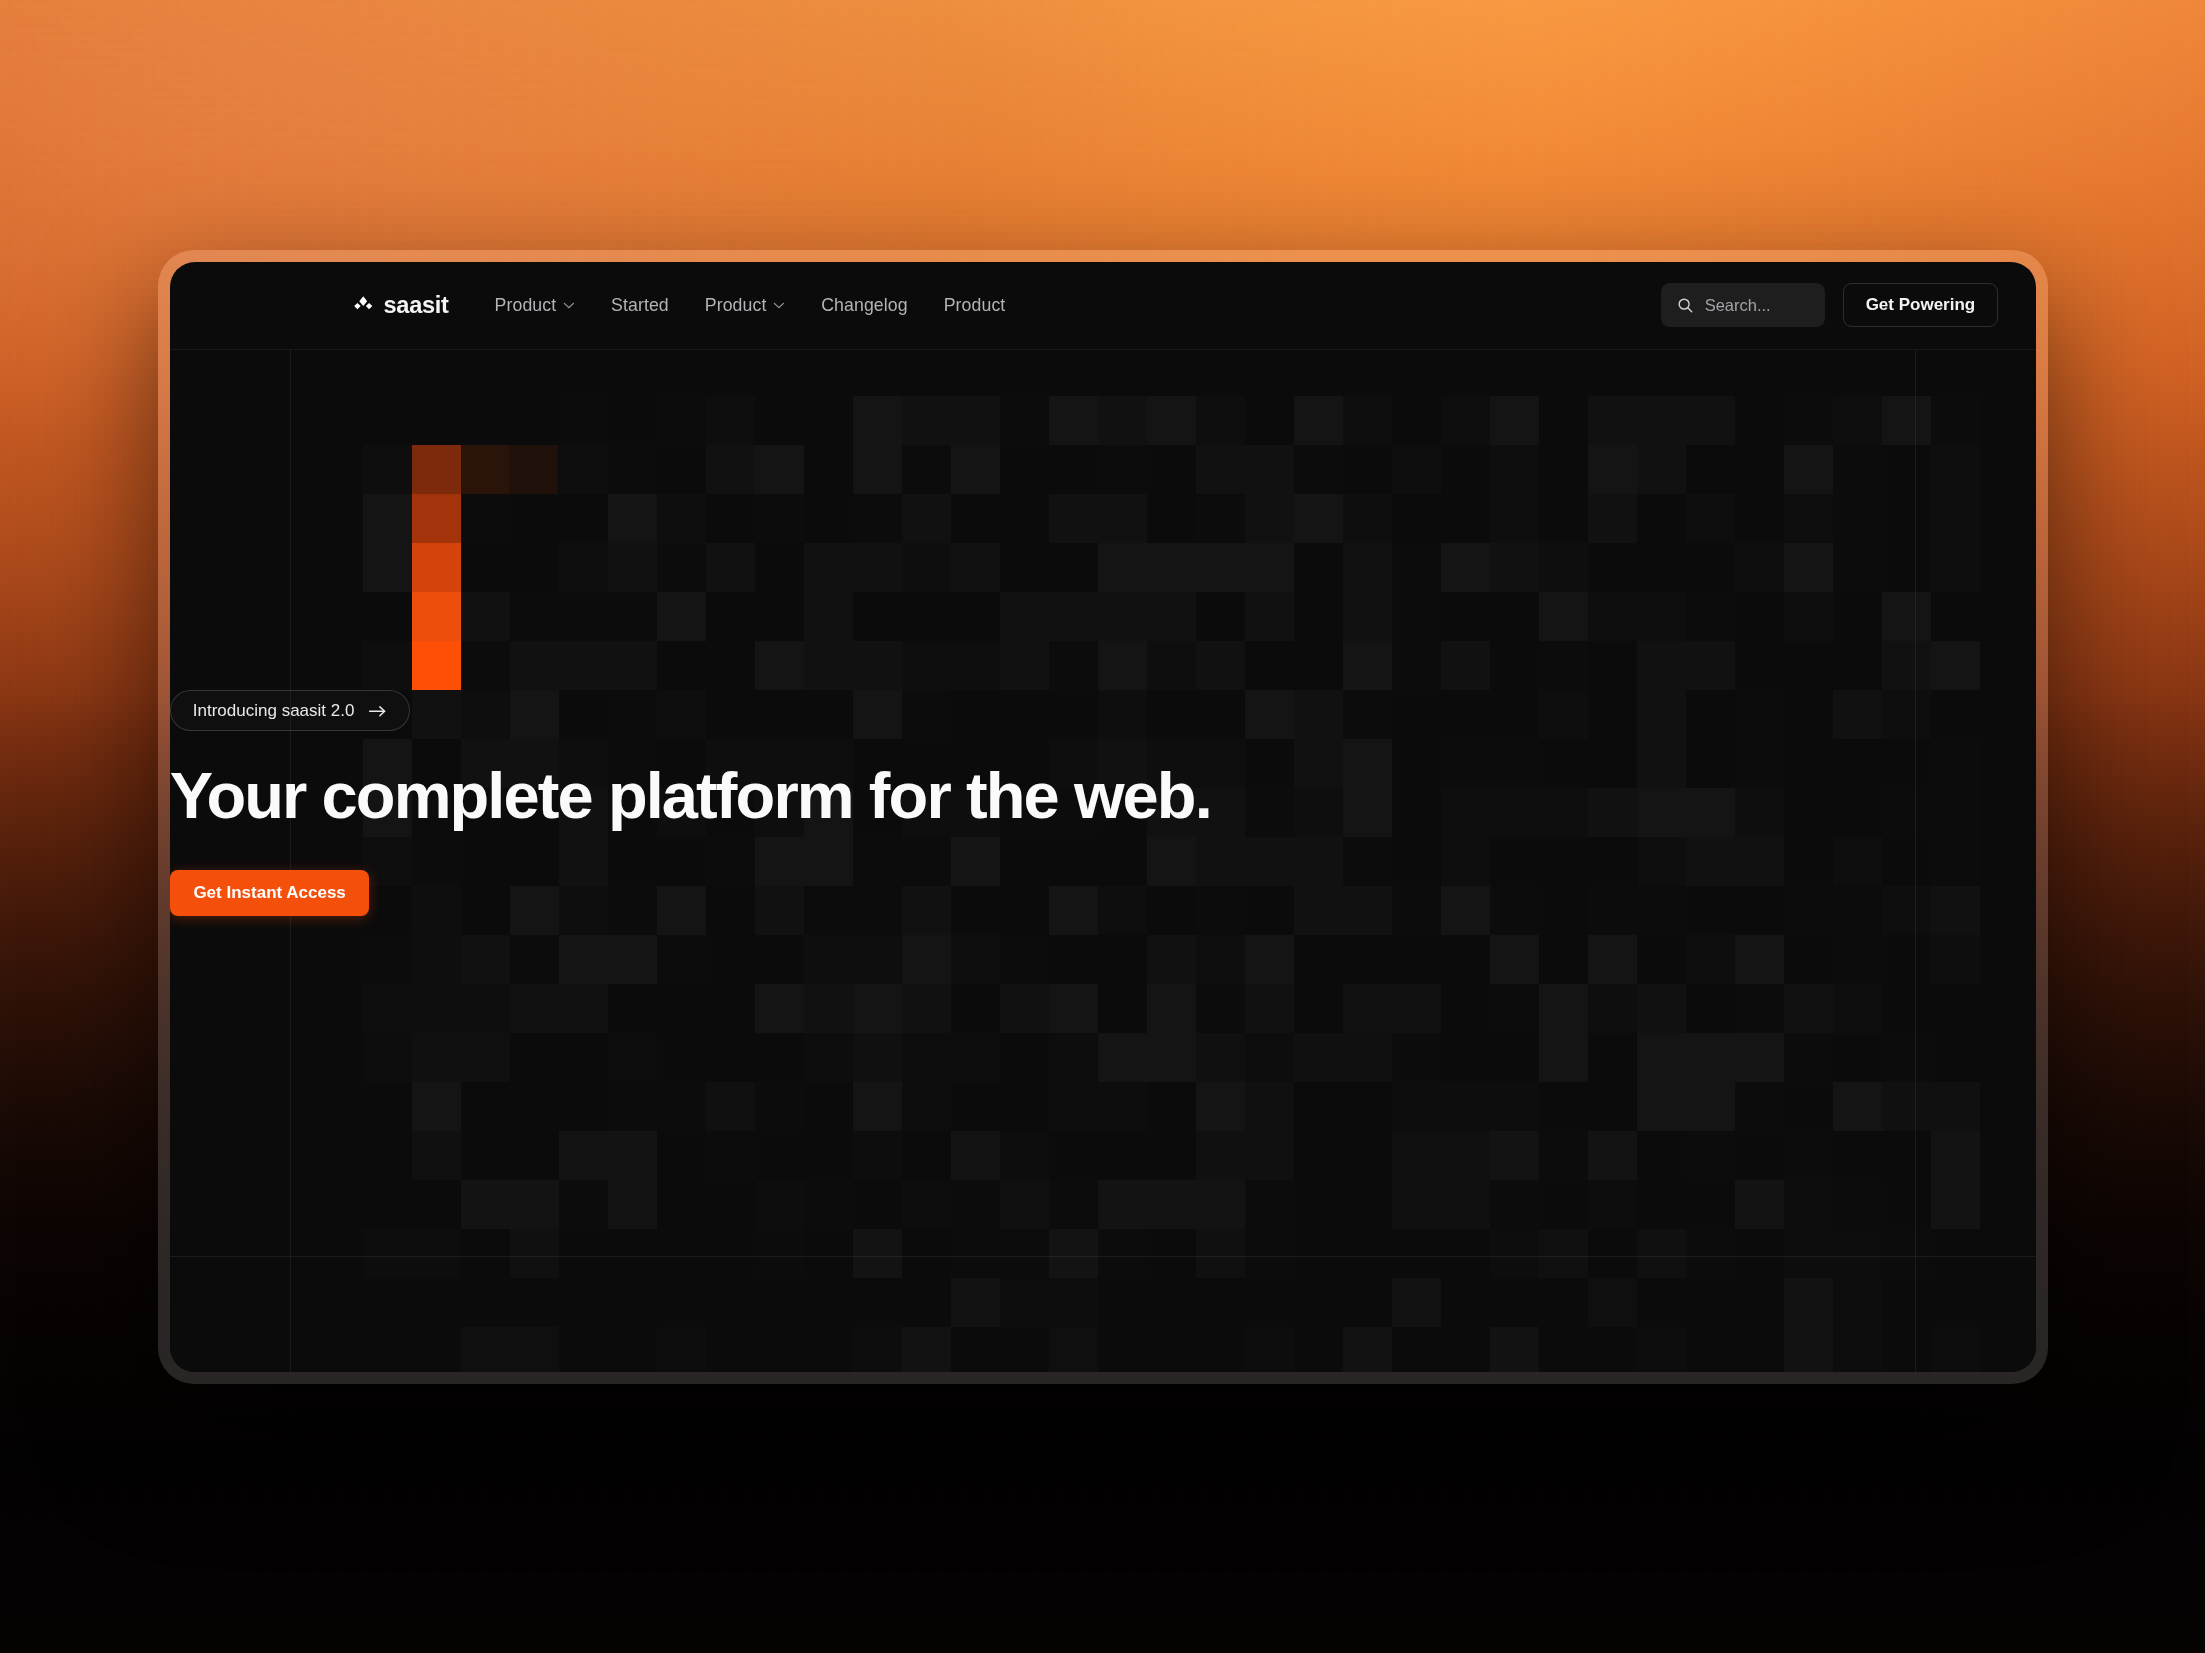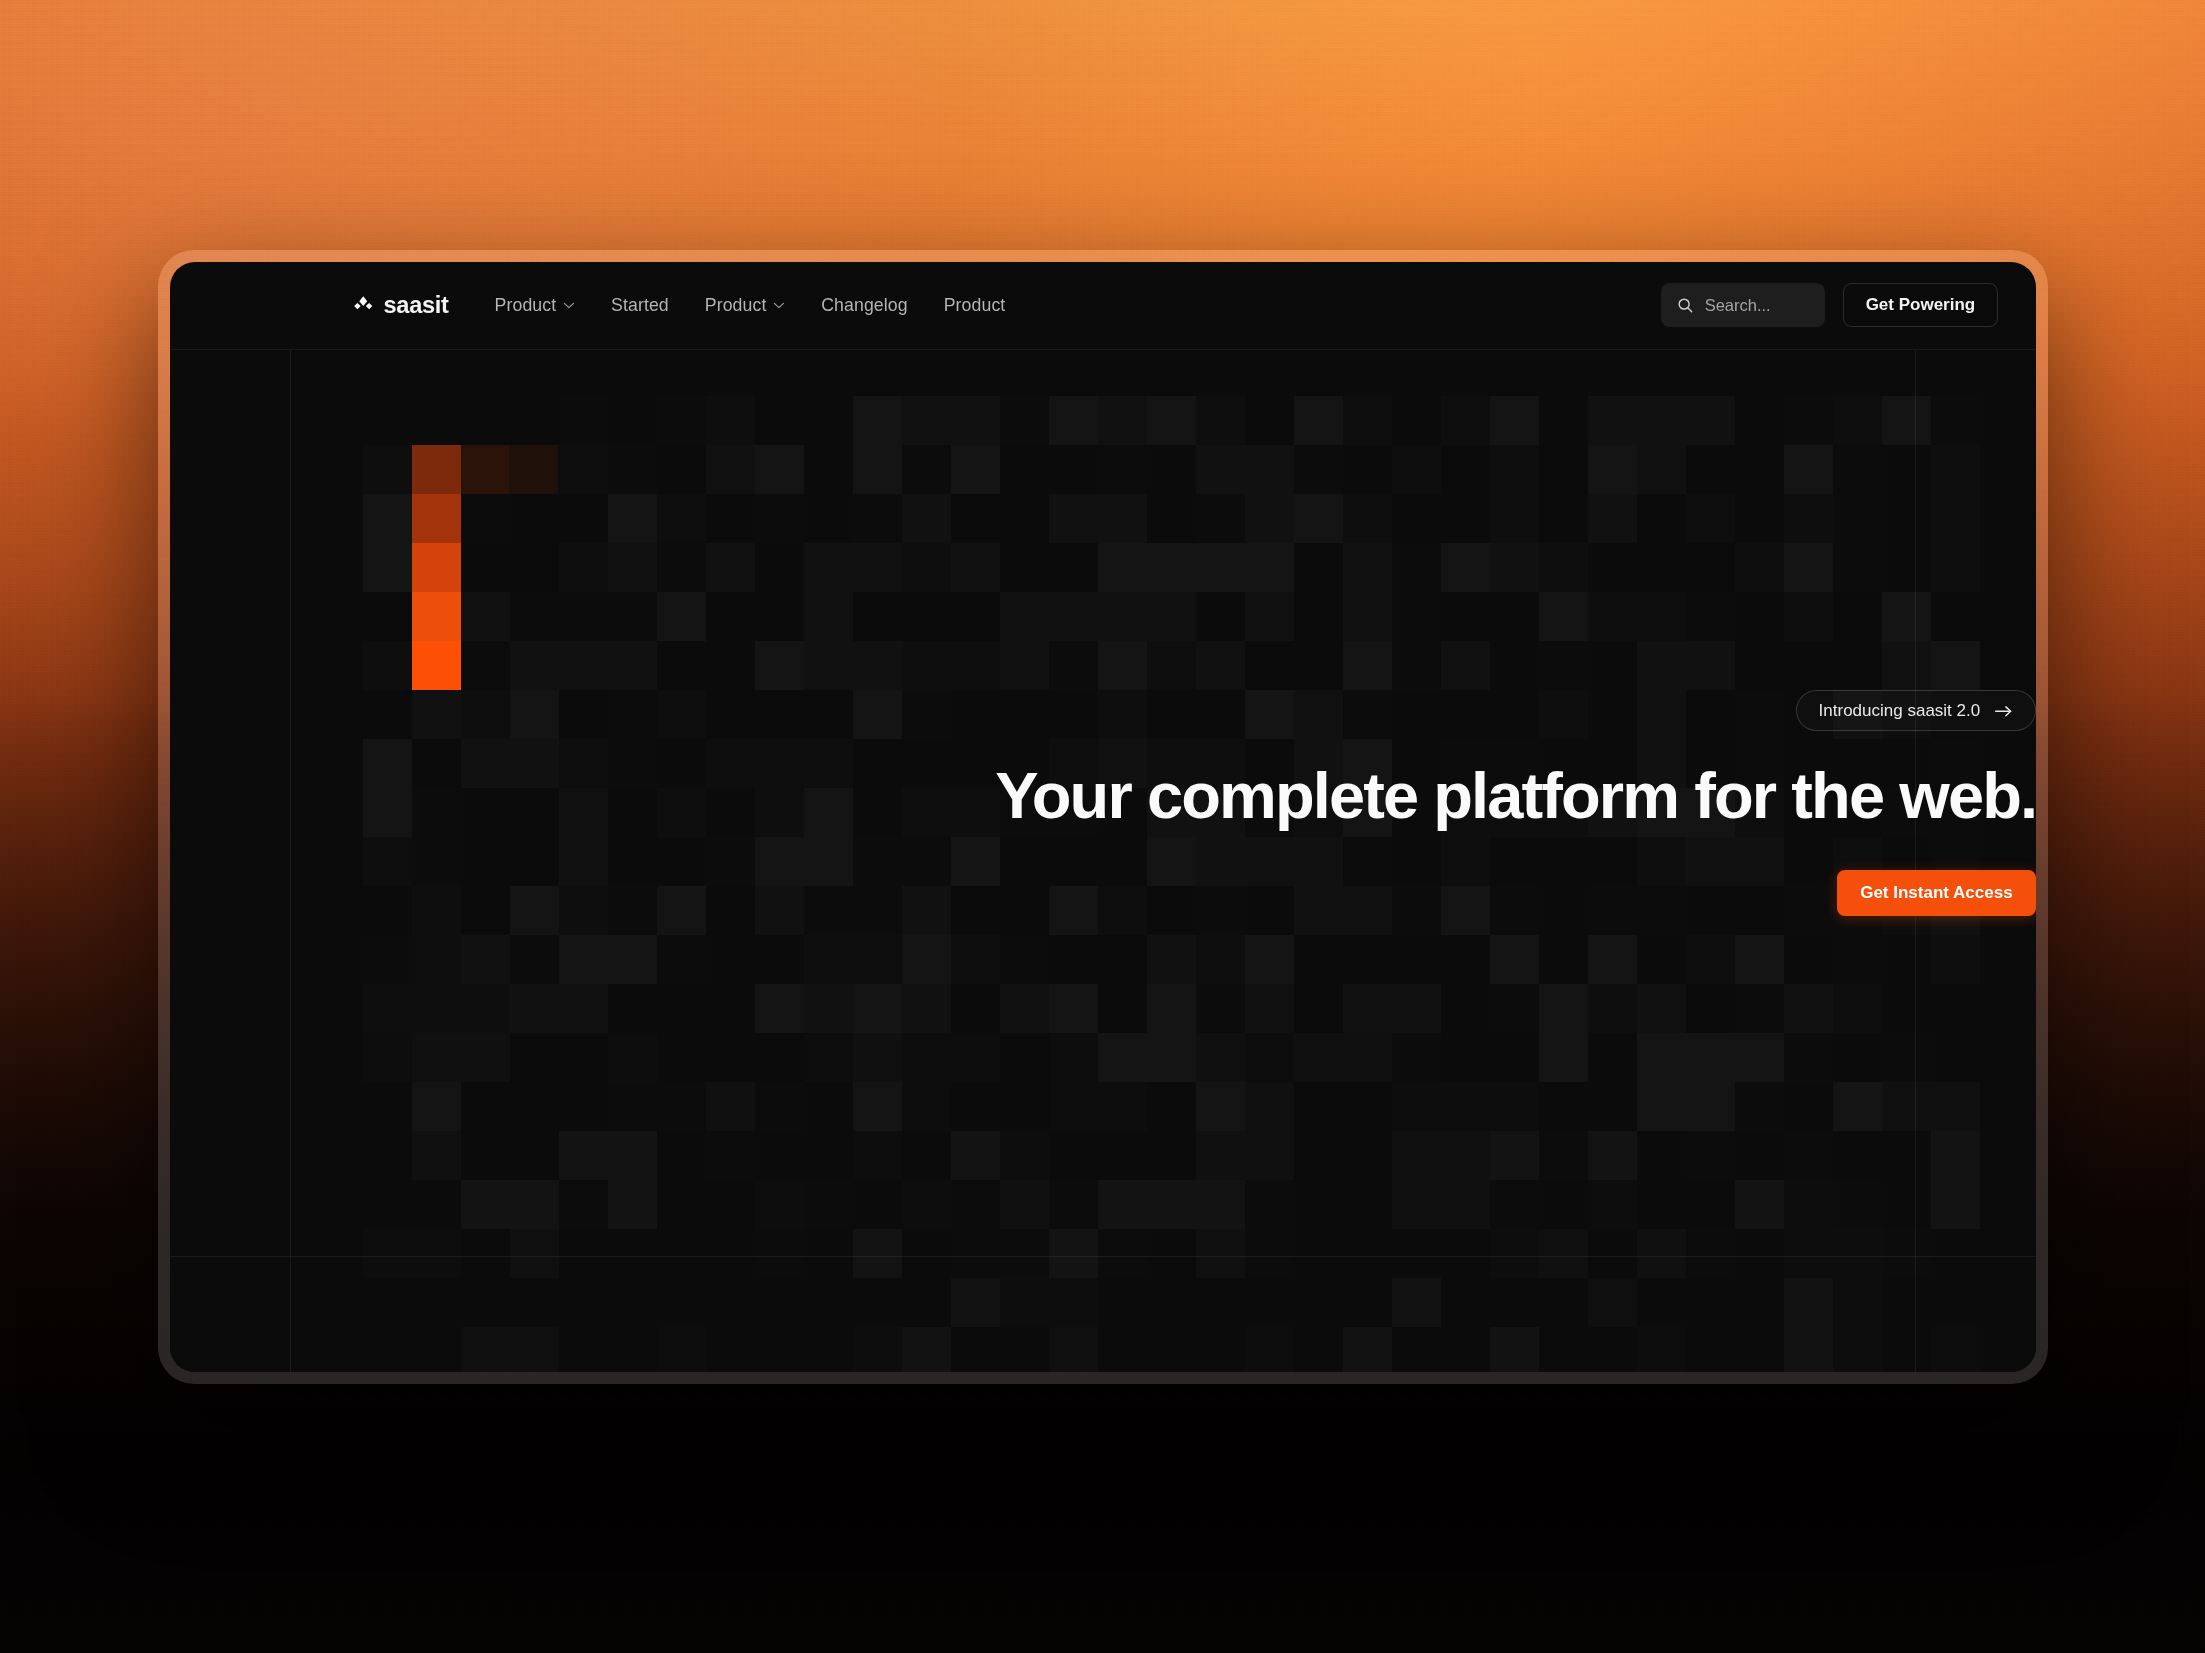--- a/index.html
+++ b/index.html
@@ -133,21 +133,21 @@
   #vrule-left{ left:120px; }
   #vrule-right{ right:120px; }
   #hrule-bottom{
     position:absolute; left:0; right:0; bottom:115px;
     height:0.8px; background:rgba(255,255,255,.065);
   }
 
   
   #hero{
     position:absolute; left:0; right:0; top:0; bottom:115px;
-    display:flex; flex-direction:column; align-items:flex-end; justify-content:center;
+    display:flex; flex-direction:column; align-items:flex-start; justify-content:center;
     gap:0; z-index:4;
     padding-bottom:1px;
   }
   #hero-badge{
     display:inline-flex; align-items:center; gap:14px;
     height:41px; padding:0 22px;
     border:0.8px solid rgba(255,255,255,.16);
     border-radius:20.5px;
     background:rgba(255,255,255,.02);
     color:#e9e9ea; font-size:17px;

